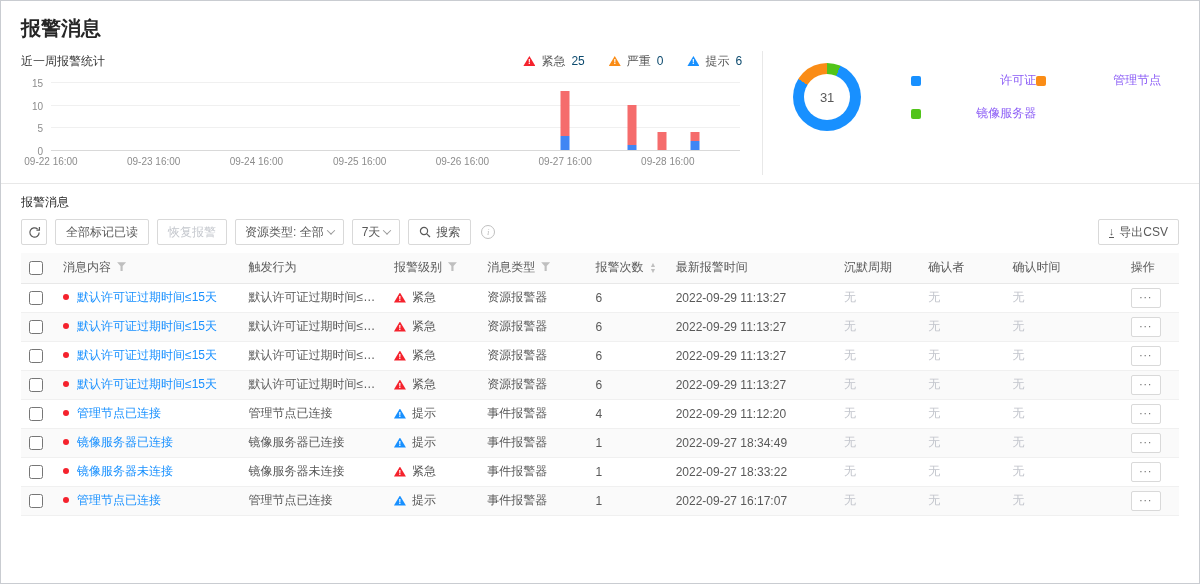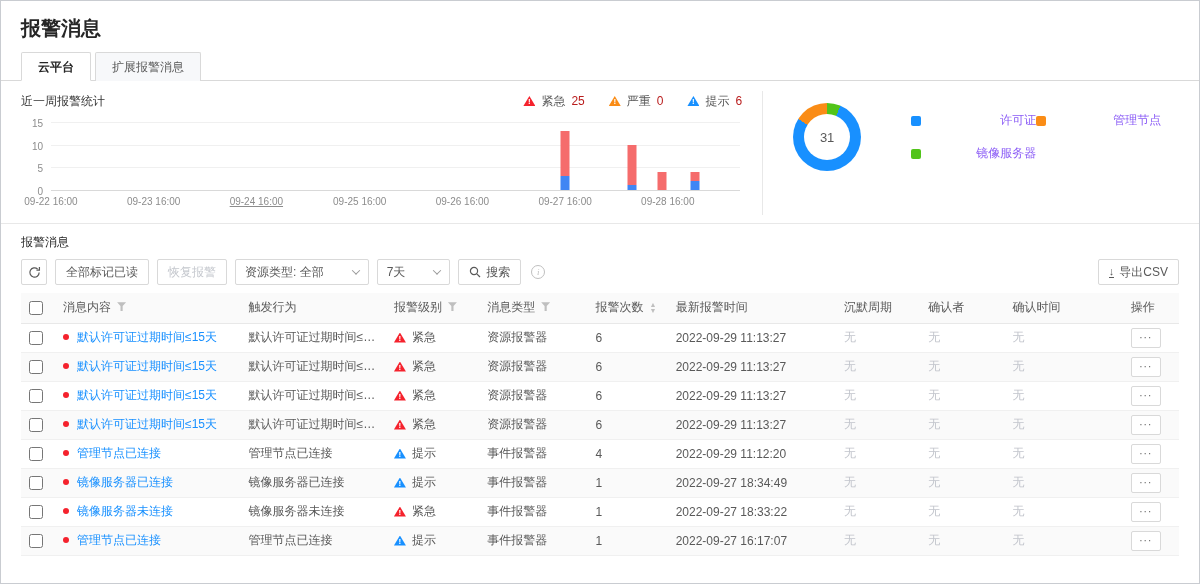--- a/index.html
+++ b/index.html
@@ -18,21 +18,21 @@
   .tab { padding:0 16px; height:29px; line-height:28px; border:1px solid #d9d9d9; border-bottom:none; background:#f7f8fa; color:#595959; margin-right:4px; border-radius:2px 2px 0 0; cursor:pointer; margin-bottom:-1px; }
   .tab.active { background:#fff; color:#262626; font-weight:600; border-bottom:1px solid #fff; }
 
   
   .charts-row { display:flex; padding:10px 20px 0; height:134px; }
   .stats-panel { flex:1 1 64%; padding-right:20px; display:flex; flex-direction:column; }
   .panel-head { display:flex; justify-content:space-between; align-items:center; height:20px; }
   .panel-title { color:#333; }
   .legend { display:flex; gap:24px; align-items:center; }
   .legend-item { display:flex; align-items:center; gap:6px; color:#595959; }
-  .legend-count { color:#b91c1c; }
+  .legend-count { color:#0c4a6e; }
   .tri { display:inline-block; width:12px; height:10px; clip-path:polygon(50% 0,100% 100%,0 100%); color:#fff; font-size:8px; line-height:12px; text-align:center; font-weight:bold; }
 
   .bar-chart { position:relative; height:68px; margin:12px 2px 18px 30px; }
   .gl { position:absolute; left:0; right:0; height:1px; background:#f0f0f0; }
   .gl.base { background:#d9d9d9; }
   .ylab { position:absolute; right:calc(100% + 8px); transform:translateY(50%); color:#8c8c8c; font-size:10px; }
   .xlab { position:absolute; top:calc(100% + 5px); transform:translateX(-50%); color:#8c8c8c; font-size:10px; white-space:nowrap; }
   .bar { position:absolute; bottom:1px; width:9px; transform:translateX(-50%); display:flex; flex-direction:column-reverse; }
   .bar-seg { width:100%; }
 
@@ -47,21 +47,21 @@
 
   .h-divider { height:1px; background:#e8e8e8; margin-top:8px; }
 
   
   .table-section { padding:8px 20px 0; }
   .section-title { color:#262626; margin:2px 0 8px; }
   .toolbar { display:flex; align-items:center; gap:8px; }
   .btn { height:26px; padding:0 10px; border:1px solid #d9d9d9; background:#fff; border-radius:2px; color:#595959; display:inline-flex; align-items:center; gap:5px; cursor:pointer; font-size:12px; white-space:nowrap; }
   .btn.icon-only { width:26px; padding:0; justify-content:center; }
   .btn.disabled { color:#c5c8ce; cursor:not-allowed;text-align:center; }
-  .select { height:26px; border:1px solid #d9d9d9; border-radius:2px; display:inline-flex; align-items:center; padding:0 9px; gap:29px; color:#595959; cursor:pointer; background:#fff; white-space:nowrap; }
+  .select { height:26px; border:1px solid #d9d9d9; border-radius:2px; display:inline-flex; align-items:center; padding:0 9px; gap:4px; color:#595959; cursor:pointer; background:#fff; white-space:nowrap; }
   .chev { width:6px; height:6px; border-right:1px solid #999; border-bottom:1px solid #999; transform:rotate(45deg) translate(-1px,-1px); }
   .info-icon { width:14px; height:14px; border-radius:50%; border:1px solid #bfbfbf; color:#bfbfbf; display:inline-flex; align-items:center; justify-content:center; font-size:9px; font-style:italic; margin-left:2px; font-family:"Liberation Serif",serif; }
   .toolbar-right { margin-left:auto; }
 
   table { width:100%; border-collapse:collapse; table-layout:fixed; margin-top:8px; }
   thead th { background:#fafafa; color:#595959; font-weight:400; text-align:left; padding:0 8px; height:30px; border-bottom:1px solid #e8e8e8; overflow:hidden; white-space:nowrap; }
   tbody td { padding:0 8px; height:28px; border-bottom:1px solid #f0f0f0; color:#595959; overflow:hidden; white-space:nowrap; text-overflow:ellipsis; }
   tbody tr:nth-child(even) { background:#fafafa; }
   .muted { color:#c2c5cc; }
   .dot { display:inline-block; width:6px; height:6px; border-radius:50%; background:#f5222d; margin-right:8px; vertical-align:1px; }
@@ -77,24 +77,20 @@
 </style>
 </head>
 <body>
 
 <div class="page">
 
   <div class="page-header">
     <h1 class="page-title">报警消息</h1>
   </div>
 
-  <div class="tabs">
-    <div class="tab active">云平台</div>
-    <div class="tab">扩展报警消息</div>
-  </div>
 
   <div class="charts-row">
 
     <div class="stats-panel">
       <div class="panel-head">
         <span class="panel-title">近一周报警统计</span>
         <div class="legend">
             <div class="legend-item">
               <span class="tri" style="background: rgb(245, 34, 45);">!</span>
               <span>紧急</span>
@@ -116,21 +112,21 @@
           <div class="gl base" style="bottom: 0%;"></div>
           <span class="ylab" style="bottom: 0%;">0</span>
           <div class="gl" style="bottom: 33.3333%;"></div>
           <span class="ylab" style="bottom: 33.3333%;">5</span>
           <div class="gl" style="bottom: 66.6667%;"></div>
           <span class="ylab" style="bottom: 66.6667%;">10</span>
           <div class="gl" style="bottom: 100%;"></div>
           <span class="ylab" style="bottom: 100%;">15</span>
           <span class="xlab" style="left: 0%;">09-22 16:00</span>
           <span class="xlab" style="left: 14.9%;">09-23 16:00</span>
-          <span class="xlab" style="left: 29.8%; text-decoration: underline;">09-24 16:00</span>
+          <span class="xlab" style="left: 29.8%;">09-24 16:00</span>
           <span class="xlab" style="left: 44.8%;">09-25 16:00</span>
           <span class="xlab" style="left: 59.7%;">09-26 16:00</span>
           <span class="xlab" style="left: 74.6%;">09-27 16:00</span>
           <span class="xlab" style="left: 89.5%;">09-28 16:00</span>
           <div class="bar" style="left: 74.6%;">
             <div class="bar-seg" style="height: 13.6px; background: rgb(64, 134, 244);"></div>
             <div class="bar-seg" style="height: 45.3333px; background: rgb(245, 108, 108);"></div>
           </div>
           <div class="bar" style="left: 84.3%;">
             <div class="bar-seg" style="height: 4.53333px; background: rgb(64, 134, 244);"></div>

